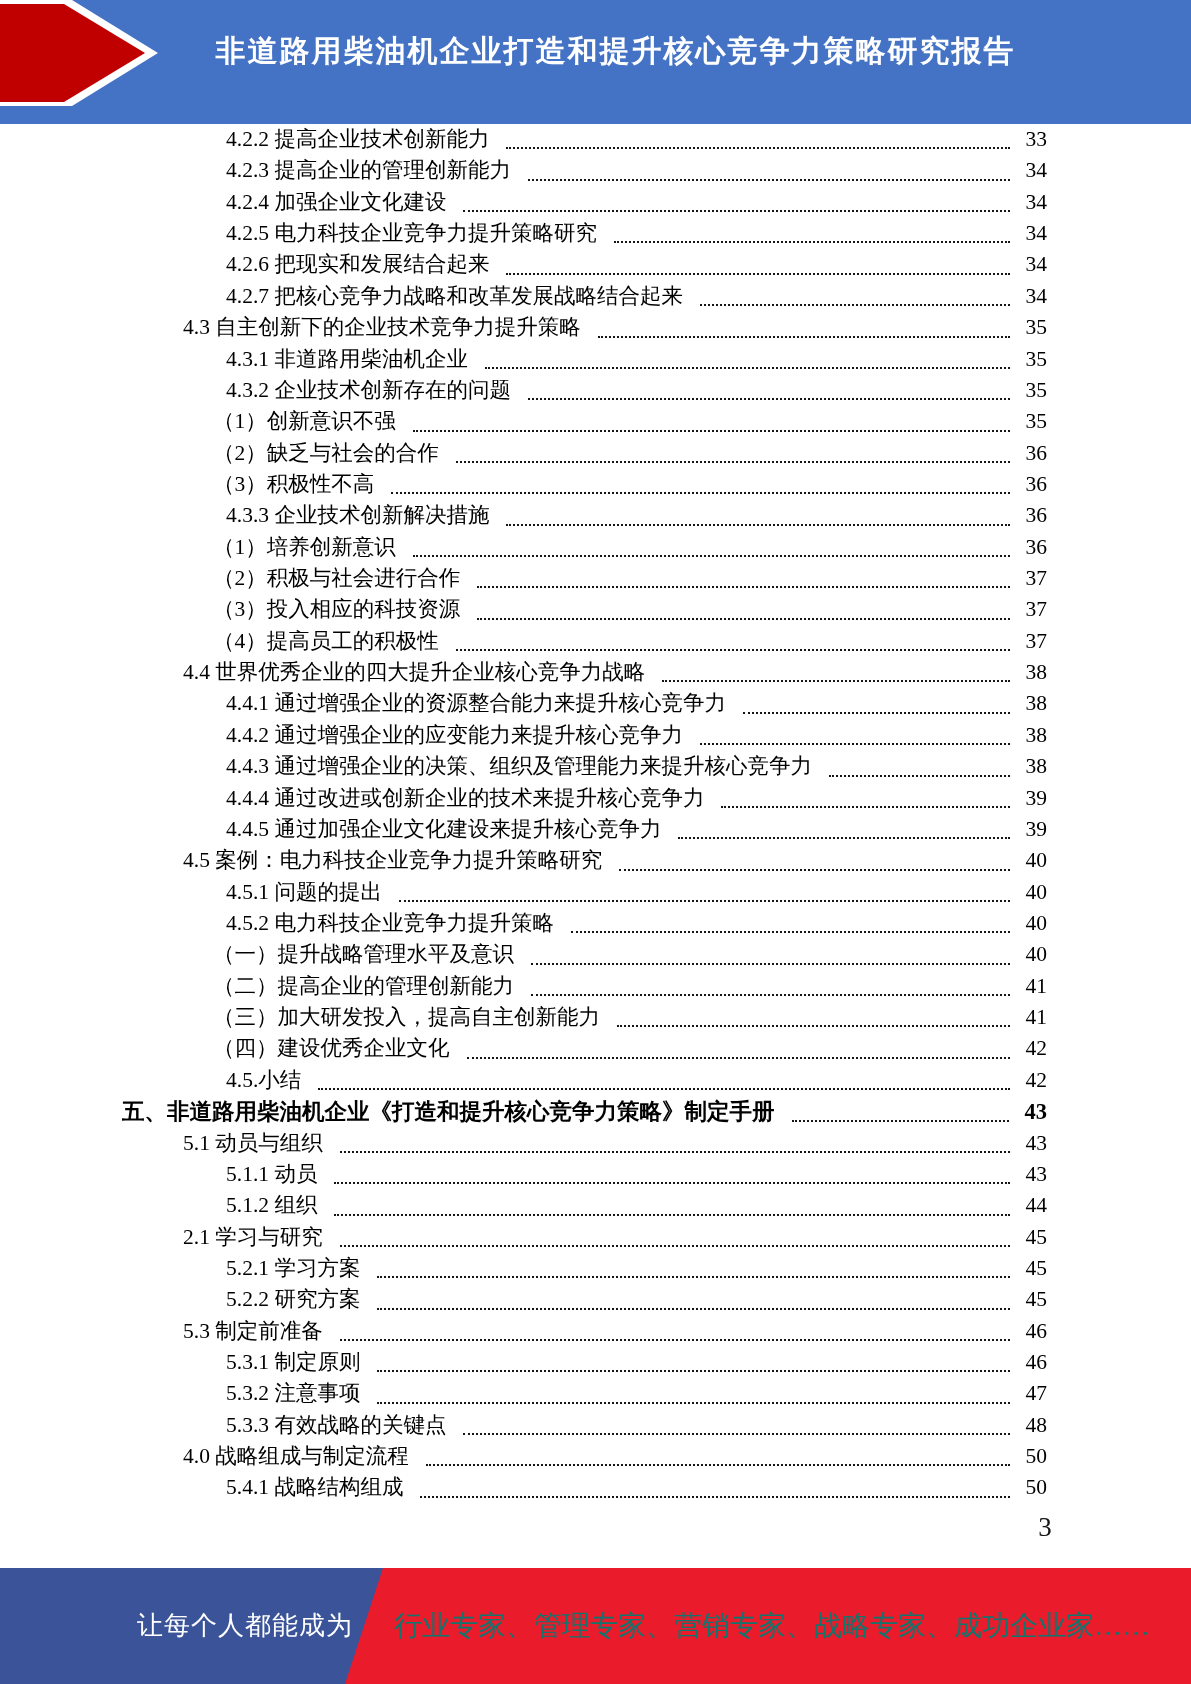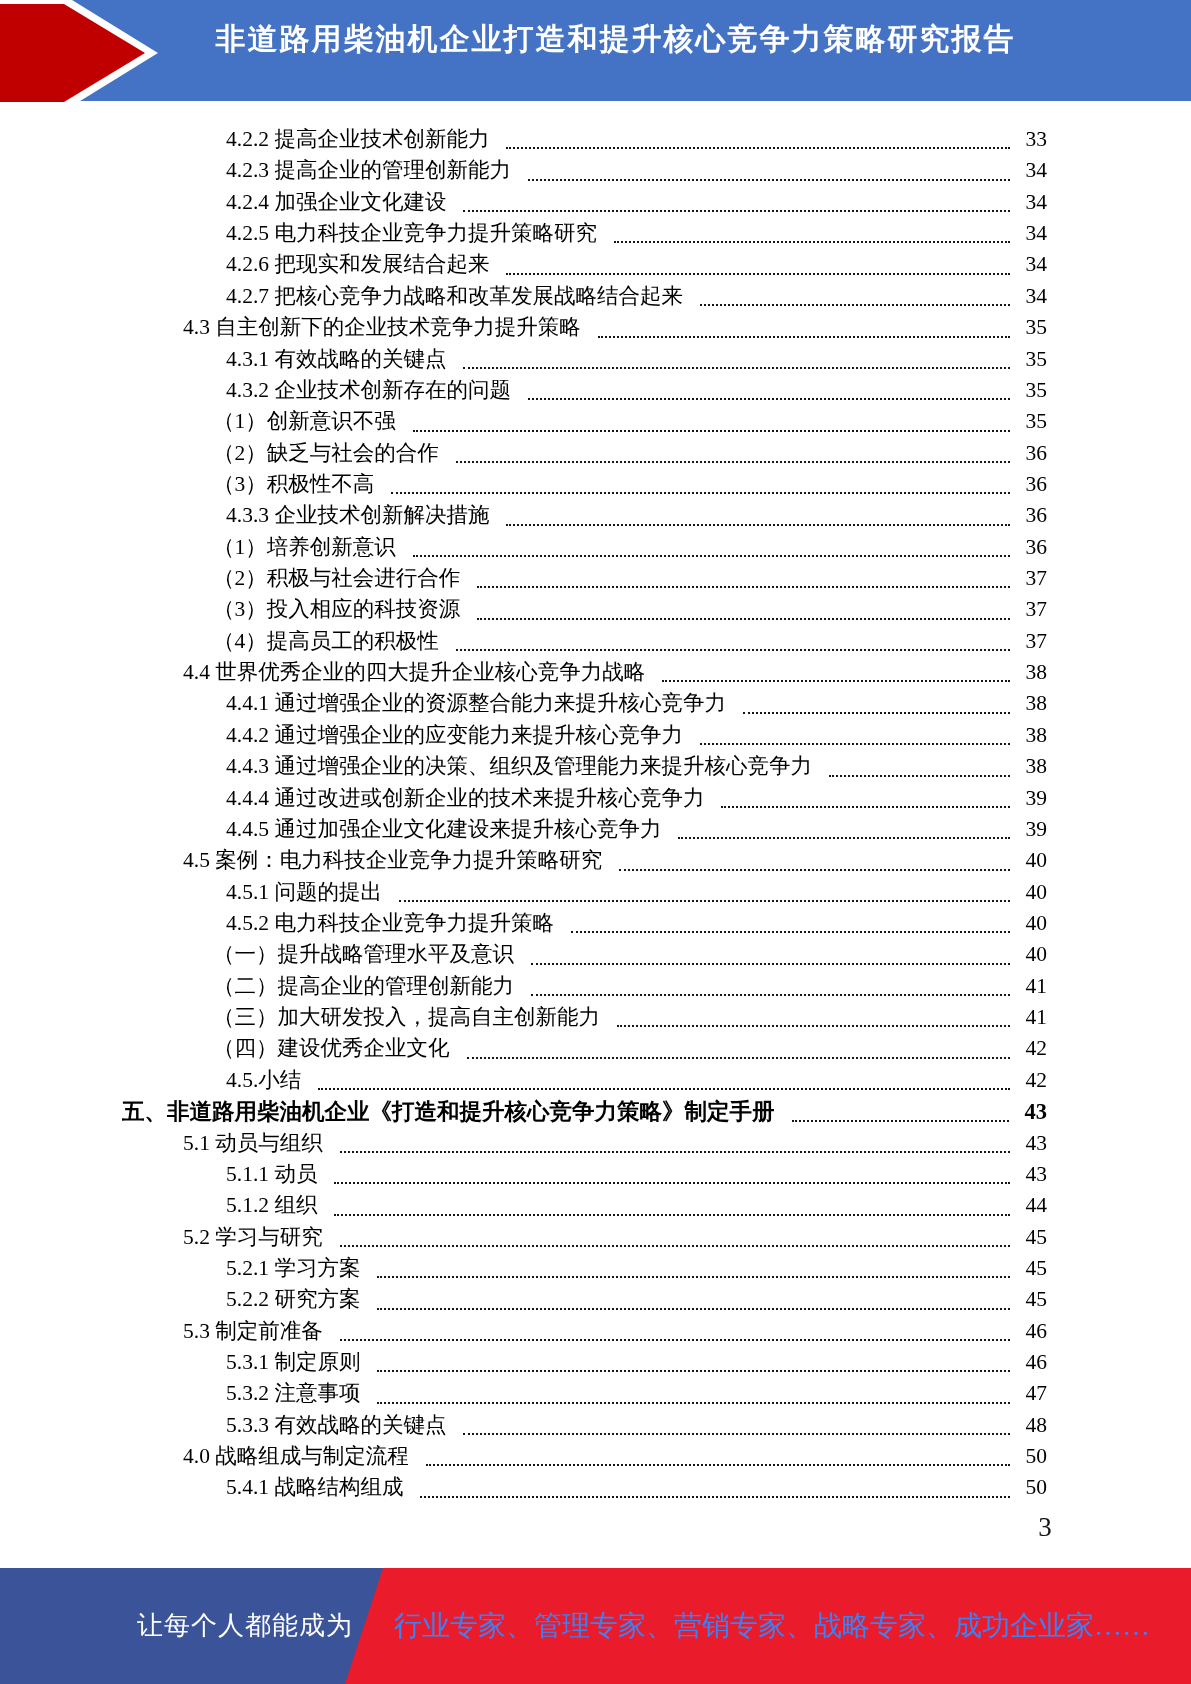--- a/index.html
+++ b/index.html
@@ -2,21 +2,21 @@
 <html><head>
 <meta charset="utf-8">
 <style>
   html,body{margin:0;padding:0;background:#ffffff;}
   .page{
     position:relative;width:1191px;height:1684px;background:#ffffff;overflow:hidden;
     font-family:"Liberation Serif","DejaVu Serif",serif;color:#000;
   }
   
   .banner{
-    position:absolute;left:0;top:0;width:1191px;height:101px;background:#4472C4;
+    position:absolute;left:0;top:0;width:1191px;height:124px;background:#4472C4;
     display:flex;align-items:center;justify-content:center;
   }
   .banner-arrow{position:absolute;left:0;top:0;}
   .banner-title{
     position:relative;color:#ffffff;font-weight:bold;font-size:30px;letter-spacing:2px;
     font-family:"Liberation Sans","DejaVu Sans",sans-serif;
     padding-left:40px;padding-bottom:22px;white-space:nowrap;
   }
   
   .toc{position:absolute;left:122px;top:124px;width:925px;}
@@ -40,21 +40,21 @@
     font-size:27px;color:#151515;
   }
   
   .footer{position:absolute;left:0;top:1568px;width:1191px;height:116px;}
   .footer svg{position:absolute;left:0;top:0;}
   .footer-left{
     position:absolute;left:137px;top:40px;color:#ffffff;font-size:26px;
     letter-spacing:1px;white-space:nowrap;
   }
   .footer-right{
-    position:absolute;left:394px;top:39px;color:#3b82f6;font-size:28px;
+    position:absolute;left:394px;top:39px;color:#0f766e;font-size:28px;
     white-space:nowrap;
   }
 </style>
 </head>
 <body>
 
 <div class="page">
 
   <div class="banner">
     <svg class="banner-arrow" width="170" height="106" viewBox="0 0 170 106">
@@ -94,21 +94,21 @@
         <span class="toc-label">4.2.7 把核心竞争力战略和改革发展战略结合起来</span>
         <span class="dots"></span>
         <span class="toc-page">34</span>
       </div>
       <div class="toc-row lvl1">
         <span class="toc-label">4.3 自主创新下的企业技术竞争力提升策略</span>
         <span class="dots"></span>
         <span class="toc-page">35</span>
       </div>
       <div class="toc-row lvl2">
-        <span class="toc-label">4.3.1 有效战略的关键点</span>
+        <span class="toc-label">4.3.1 非道路用柴油机企业</span>
         <span class="dots"></span>
         <span class="toc-page">35</span>
       </div>
       <div class="toc-row lvl2">
         <span class="toc-label">4.3.2 企业技术创新存在的问题</span>
         <span class="dots"></span>
         <span class="toc-page">35</span>
       </div>
       <div class="toc-row lvl3">
         <span class="toc-label">（1）创新意识不强</span>
@@ -234,21 +234,21 @@
         <span class="toc-label">5.1.1 动员</span>
         <span class="dots"></span>
         <span class="toc-page">43</span>
       </div>
       <div class="toc-row lvl2">
         <span class="toc-label">5.1.2 组织</span>
         <span class="dots"></span>
         <span class="toc-page">44</span>
       </div>
       <div class="toc-row lvl1">
-        <span class="toc-label">5.2 学习与研究</span>
+        <span class="toc-label">2.1 学习与研究</span>
         <span class="dots"></span>
         <span class="toc-page">45</span>
       </div>
       <div class="toc-row lvl2">
         <span class="toc-label">5.2.1 学习方案</span>
         <span class="dots"></span>
         <span class="toc-page">45</span>
       </div>
       <div class="toc-row lvl2">
         <span class="toc-label">5.2.2 研究方案</span>

